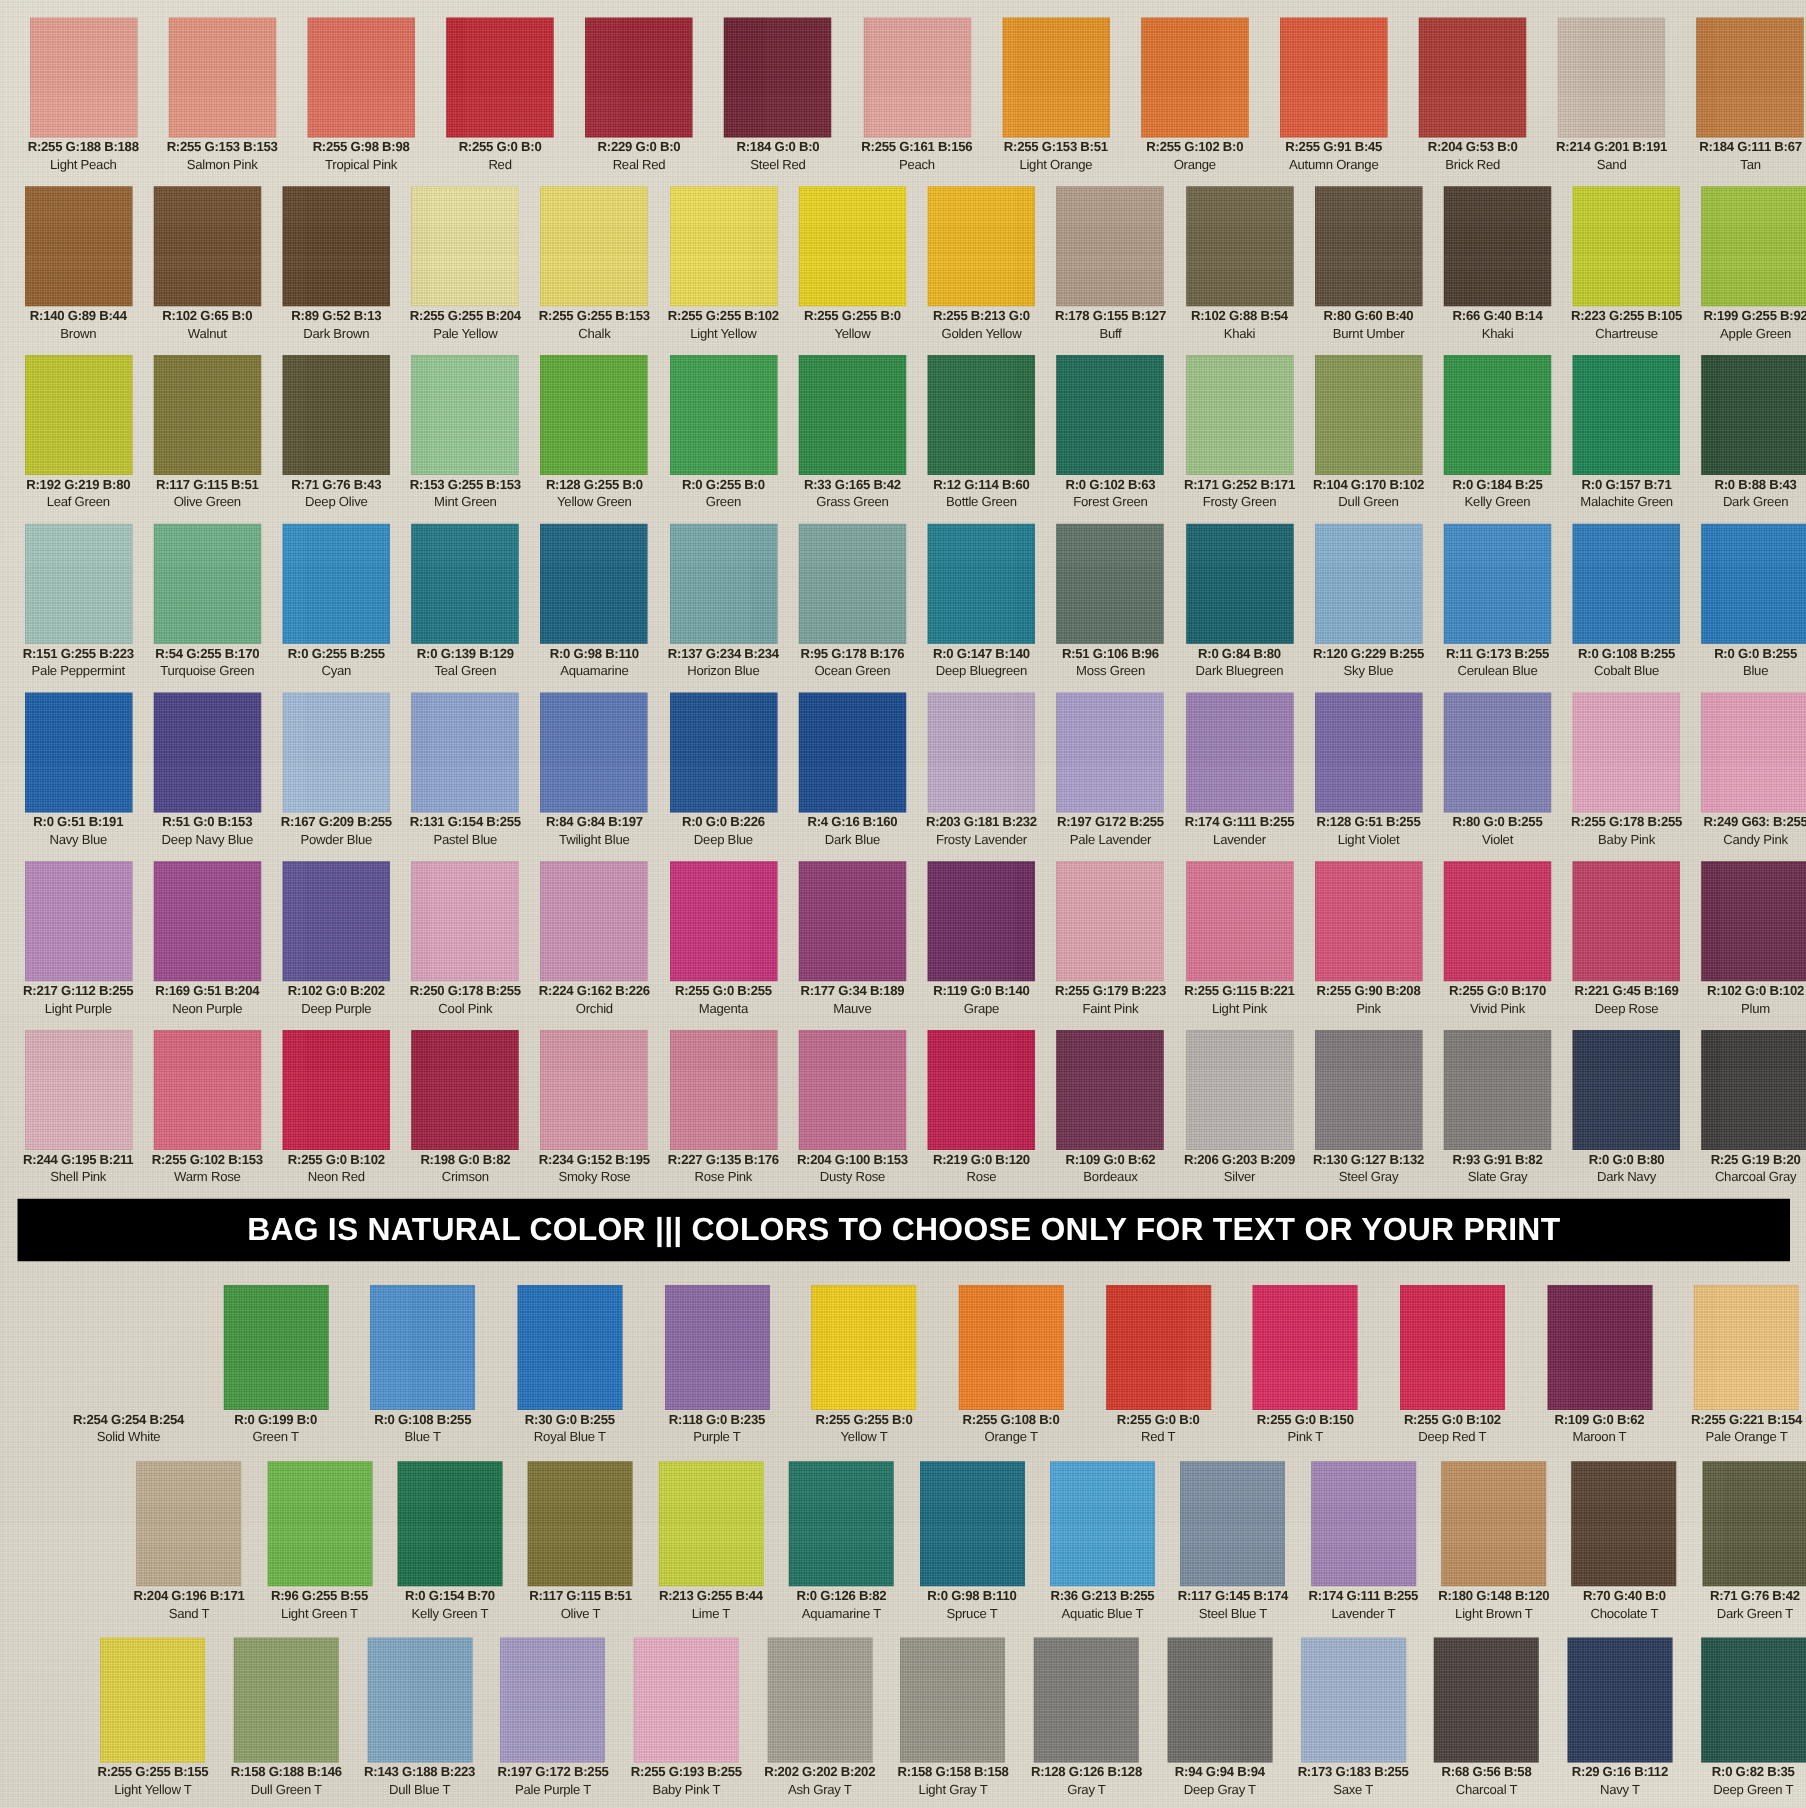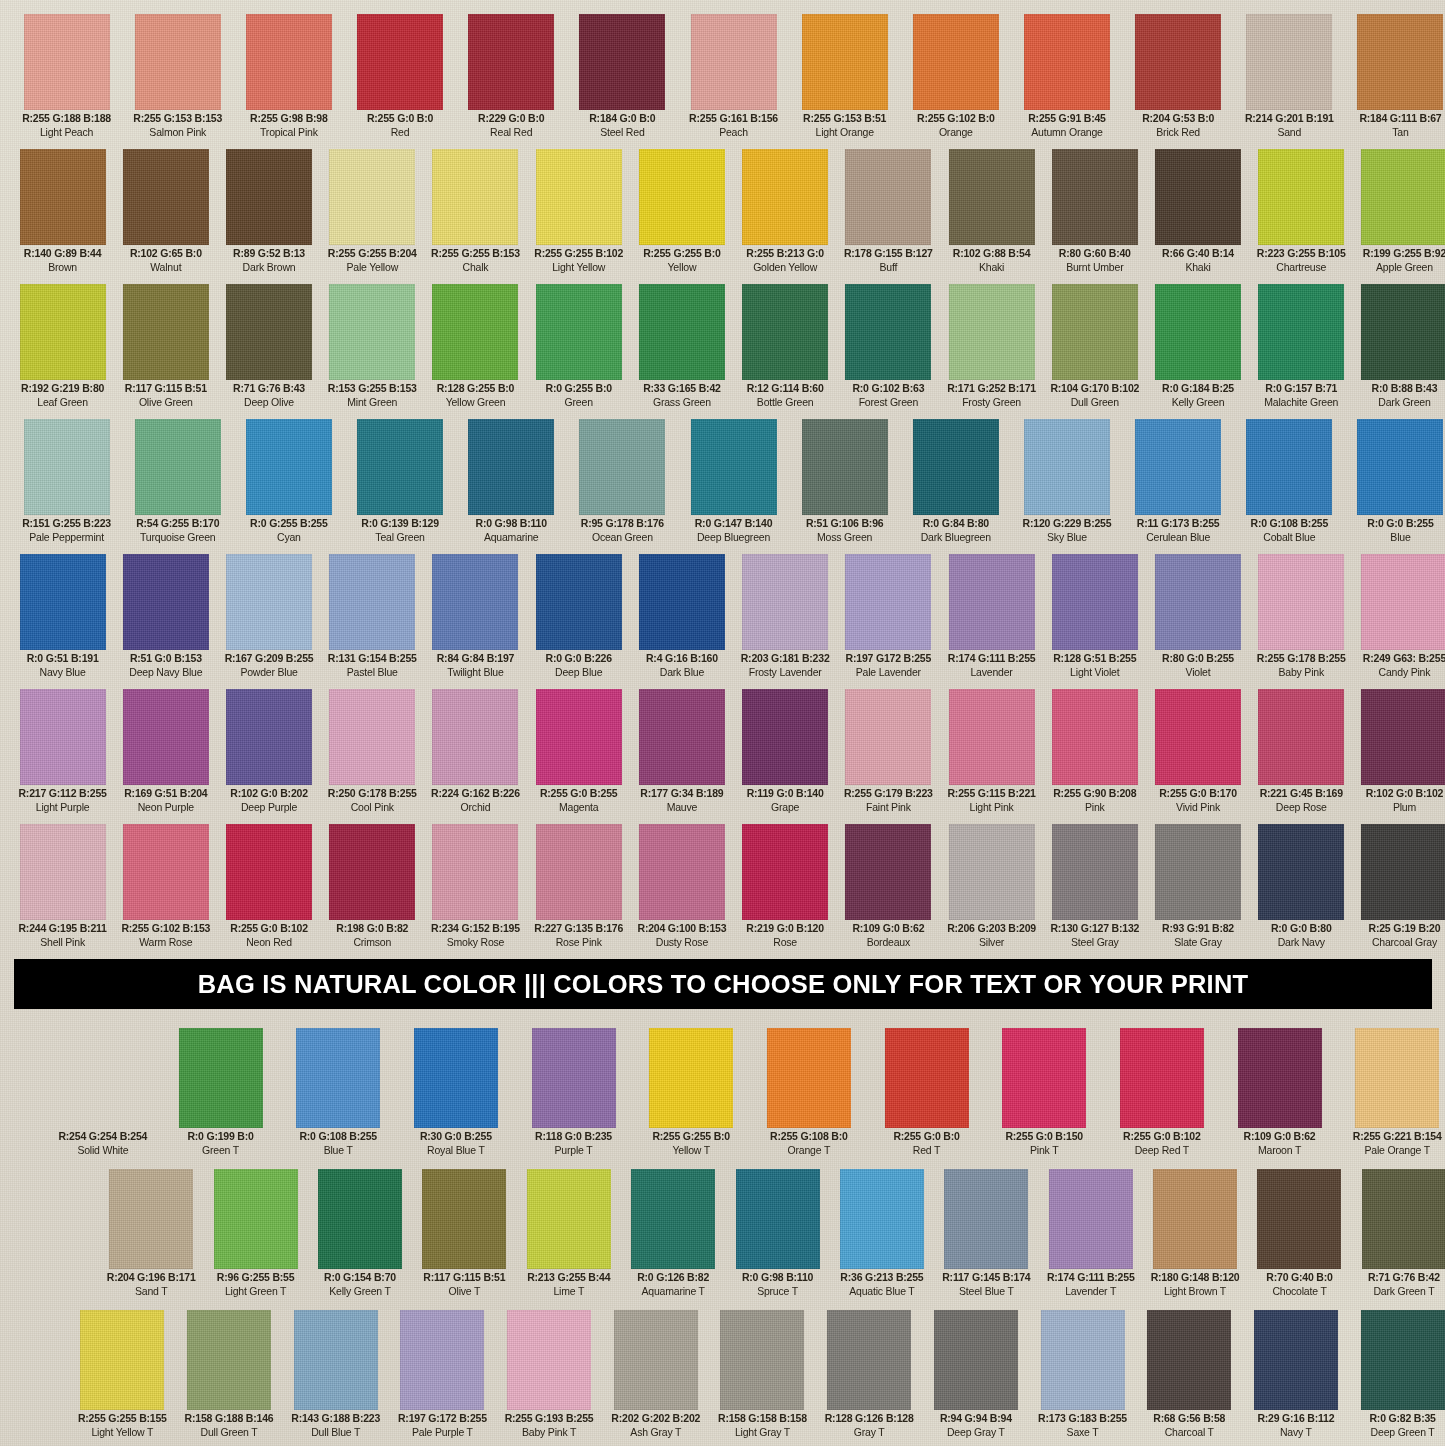--- a/index.html
+++ b/index.html
@@ -312,20 +312,25 @@
           <div class="swatch" style="background-color: rgb(31, 118, 132);"></div>
           <div class="lbl rgb">R:0 G:139 B:129</div>
           <div class="lbl name">Teal Green</div>
         </div>
         <div class="cell">
           <div class="swatch" style="background-color: rgb(29, 99, 128);"></div>
           <div class="lbl rgb">R:0 G:98 B:110</div>
           <div class="lbl name">Aquamarine</div>
         </div>
         <div class="cell">
+          <div class="swatch" style="background-color: rgb(116, 165, 166);"></div>
+          <div class="lbl rgb">R:137 G:234 B:234</div>
+          <div class="lbl name">Horizon Blue</div>
+        </div>
+        <div class="cell">
           <div class="swatch" style="background-color: rgb(123, 162, 156);"></div>
           <div class="lbl rgb">R:95 G:178 B:176</div>
           <div class="lbl name">Ocean Green</div>
         </div>
         <div class="cell">
           <div class="swatch" style="background-color: rgb(29, 123, 140);"></div>
           <div class="lbl rgb">R:0 G:147 B:140</div>
           <div class="lbl name">Deep Bluegreen</div>
         </div>
         <div class="cell">

